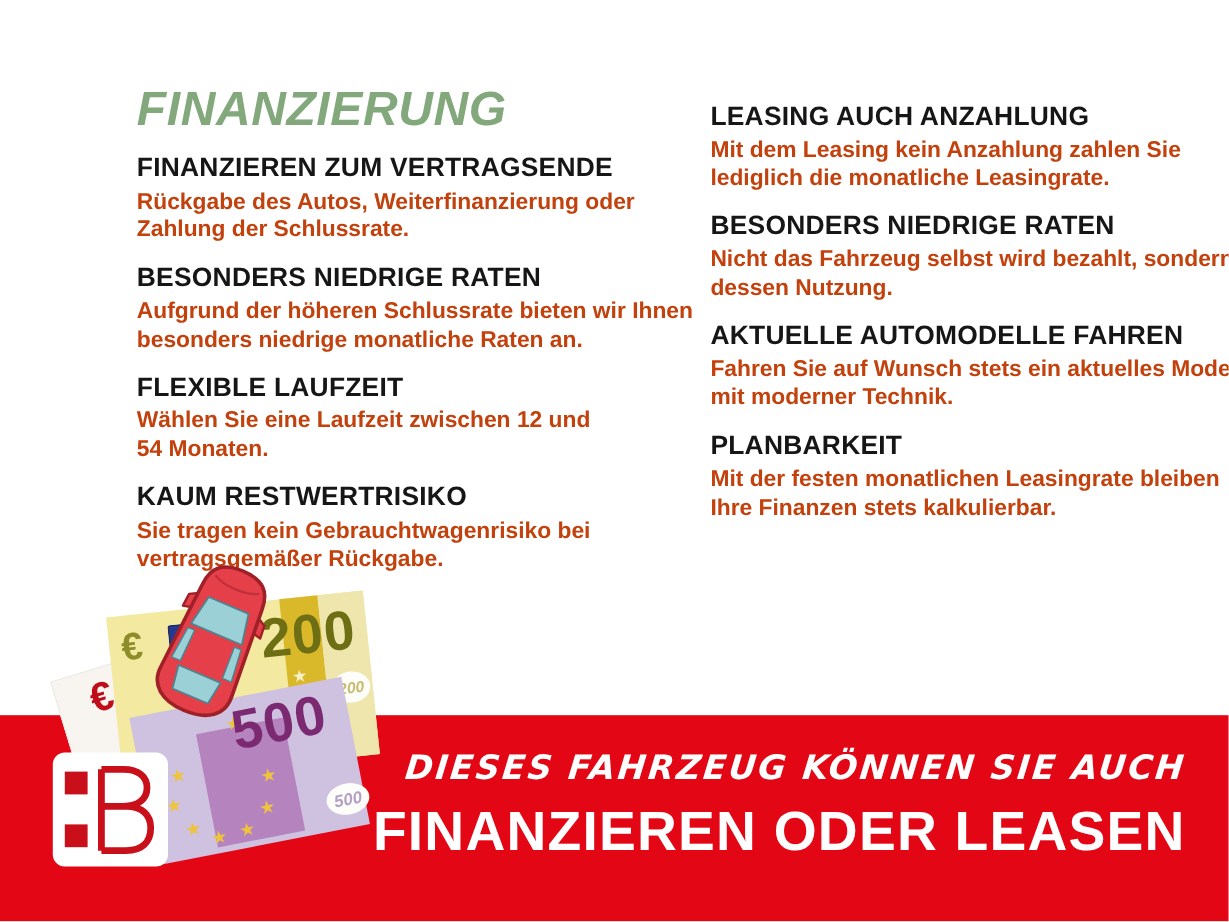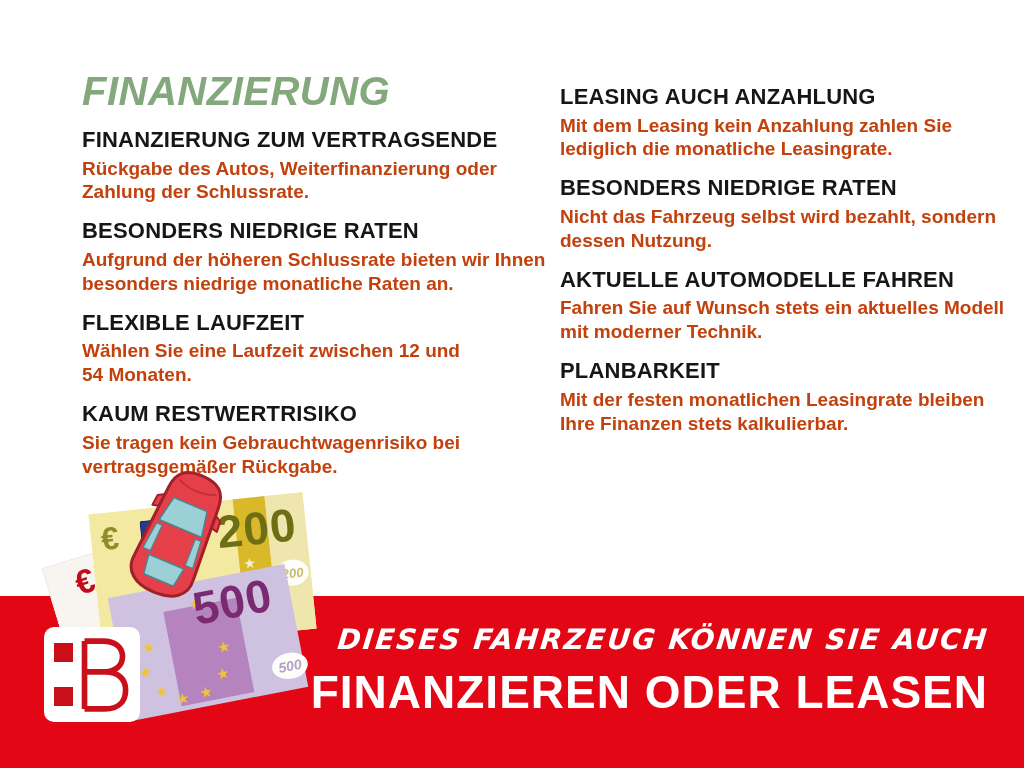--- a/index.html
+++ b/index.html
@@ -4,21 +4,21 @@
 <style>
   * { margin:0; padding:0; box-sizing:border-box; }
   html,body { background:#ffffff; }
   .canvas {
     position:relative; width:1024px; height:768px; overflow:hidden;
     background:#ffffff; font-family:"Liberation Sans", sans-serif;
   }
 
   
   .content { position:absolute; left:82px; top:70px; display:flex; }
-  .col-left  { width:478px; }
+  .col-left  { width:478px;margin-left:32px; }
   .col-right { width:450px; }
   .col-header {
     font-size:40px; font-weight:bold; font-style:italic;
     color:#82a87c; line-height:1.05; letter-spacing:0.5px; margin-bottom:14px;
   }
   .sec h2 {
     font-size:22px; font-weight:bold; color:#161616;
     margin-top:13px; margin-bottom:3px; letter-spacing:0.2px; line-height:1.25;
   }
   .sec p {
@@ -109,21 +109,21 @@
 </style>
 </head>
 <body>
 
 <div class="canvas">
 
   <main class="content">
     <section class="col-left">
       <h1 class="col-header">FINANZIERUNG</h1>
       <div class="sec">
-        <h2>FINANZIERUNG ZUM VERTRAGSENDE</h2>
+        <h2>FINANZIEREN ZUM VERTRAGSENDE</h2>
         <p>Rückgabe des Autos, Weiterfinanzierung oder
 Zahlung der Schlussrate.</p>
       </div>
       <div class="sec">
         <h2>BESONDERS NIEDRIGE RATEN</h2>
         <p>Aufgrund der höheren Schlussrate bieten wir Ihnen
 besonders niedrige monatliche Raten an.</p>
       </div>
       <div class="sec">
         <h2>FLEXIBLE LAUFZEIT</h2>

